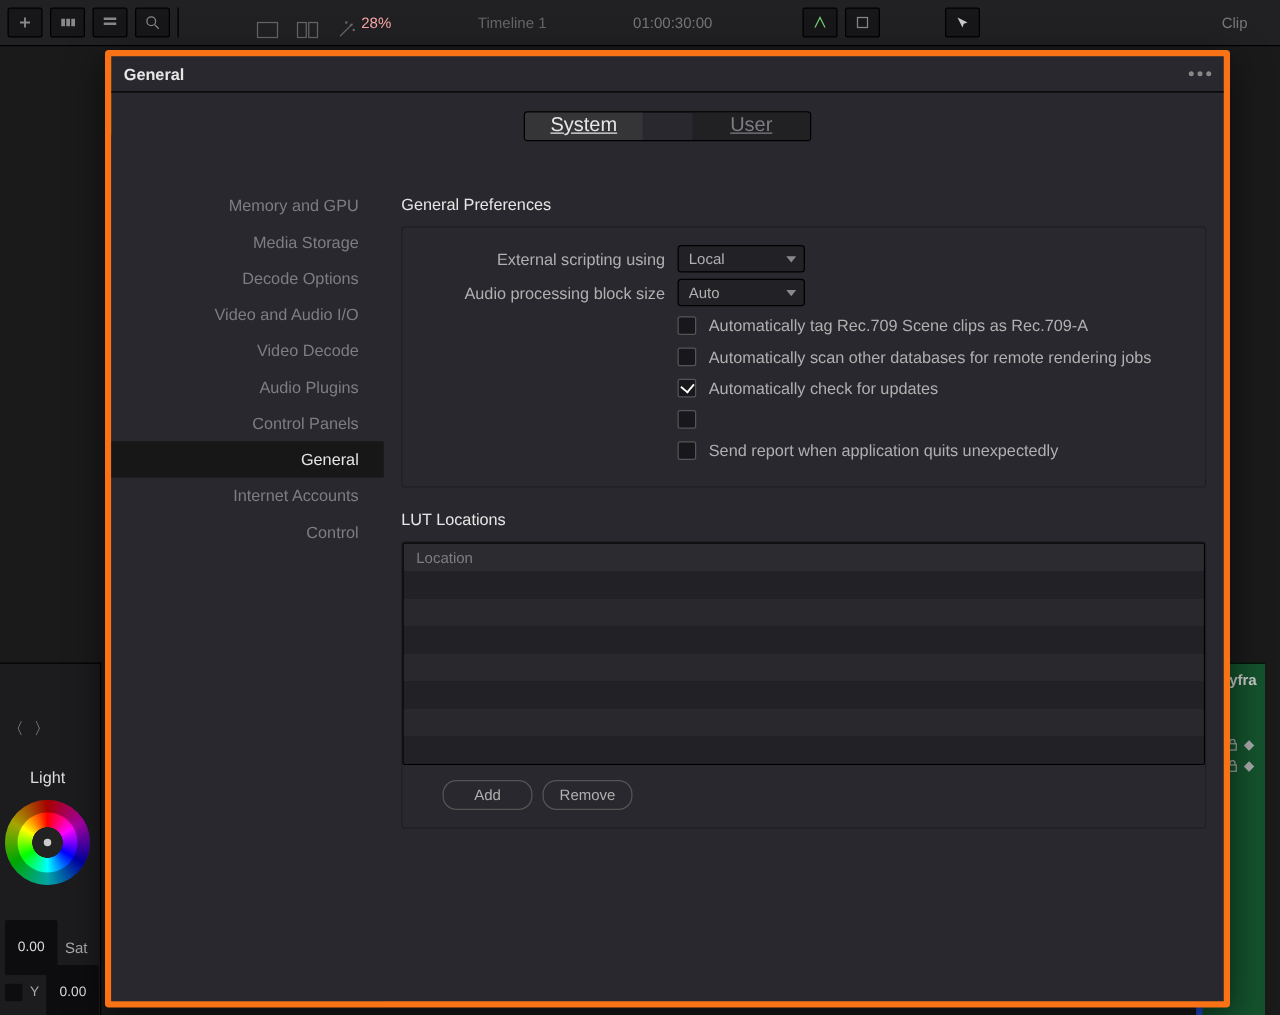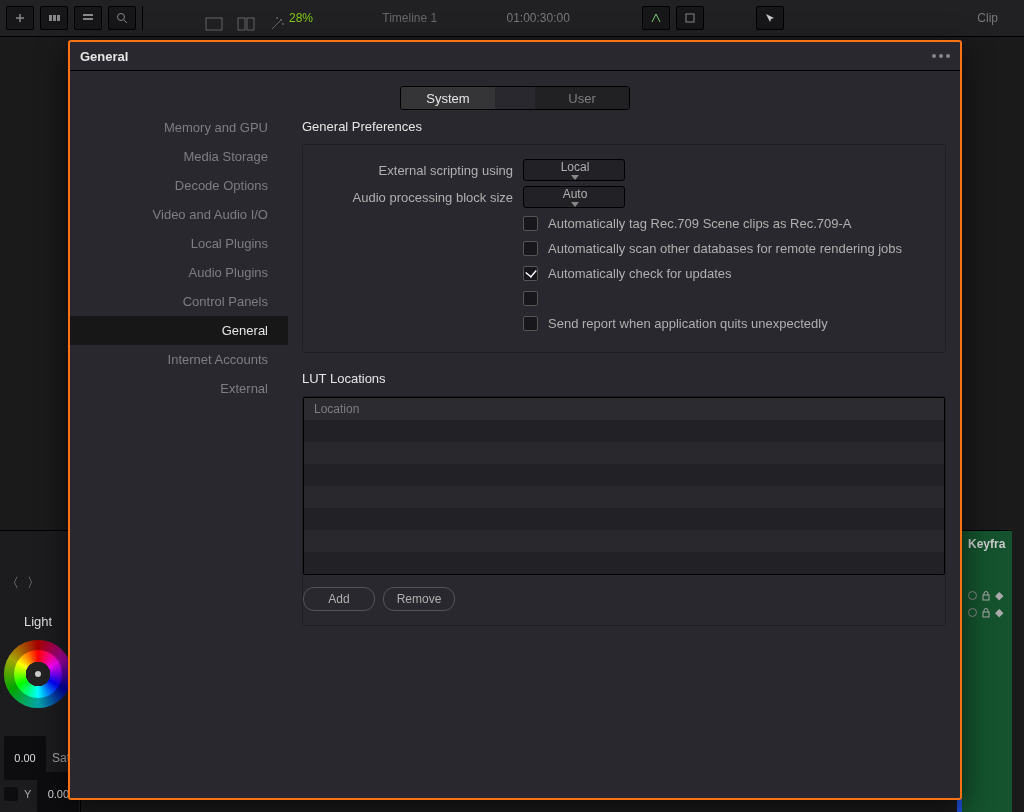--- a/index.html
+++ b/index.html
@@ -73,43 +73,43 @@
     content:''; position:absolute; left:50%; top:50%; width:6px; height:6px;
     background:#ccc; border-radius:50%; transform:translate(-50%,-50%);
   }
   .small-num {
     background:#0d0d0f; color:#ddd; padding:16px 6px; font-size:11px;
     display:inline-block; border-radius:2px; min-width:30px; text-align:center;
   }
 
   
   .dialog {
-    position:absolute; left:68px; top:40px; width:890px; height:756px;
-    background:var(--bg-dialog); border:2px solid #f97316; border-radius:3px;
+    position:absolute; left:84px; top:40px; width:890px; height:756px;
+    background:var(--bg-dialog); border:5px solid #f97316; border-radius:3px;
     box-shadow: 0 8px 30px rgba(0,0,0,.6);
-    display:flex; flex-direction:column;
+    display:flex; flex-direction:column;gap:34px;
   }
   .dialog-titlebar {
     height:28px; display:flex; align-items:center; justify-content:space-between;
     padding:0 10px; border-bottom:1px solid #000;
   }
   .dialog-titlebar .title { color:var(--text-bright); font-weight:600; font-size:13px; }
   .dots { display:flex; gap:3px; }
   .dots span { width:4px; height:4px; background:#888; border-radius:50%; }
 
   .dialog-body { flex:1; display:flex; overflow:hidden; }
 
   .tab-strip {
     position:absolute; top:44px; left:50%; transform:translateX(-50%);
     display:flex; border:1px solid #000; border-radius:3px; overflow:hidden;
     z-index:5;
   }
   .tab {
     width:94px; height:22px; display:flex; align-items:center; justify-content:center;
-    font-size:13px; cursor:pointer;
+    font-size:16px; cursor:pointer;text-decoration:underline;
   }
   .tab.active { background:var(--bg-tab-active); color:var(--text-bright); }
   .tab.inactive { background:var(--bg-tab-inactive); color:var(--text-dim);margin-left:40px; }
 
   .sidebar {
     width:218px; background:var(--bg-sidebar);
     padding-top:42px; display:flex; flex-direction:column;
   }
   .sidebar-item {
     height:29px; display:flex; align-items:center; justify-content:flex-end;
@@ -139,21 +139,20 @@
   .form-label {
     width:194px; text-align:right; padding-right:10px;
     color:var(--text-mid); font-size:13px;
   }
   .dropdown {
     width:86px; height:20px; background:var(--bg-dropdown);
     border:1px solid #000; border-radius:3px;
     display:flex; align-items:center; justify-content:space-between;
     padding:0 6px 0 8px; color:var(--text-mid); font-size:12px;
     cursor:pointer;
-    flex-direction:column;
   }
   .chev { width:0; height:0; border-left:4px solid transparent; border-right:4px solid transparent; border-top:5px solid #888; }
 
   .check-row {
     display:flex; align-items:center; height:25px; padding-left:204px;
     color:var(--text-mid); font-size:13px;
   }
   .checkbox {
     width:13px; height:13px; border:1px solid #555; border-radius:2px;
     margin-right:10px; background:#17171c; flex-shrink:0; position:relative;
@@ -170,21 +169,21 @@
     background:var(--bg-table-row-a);
   }
   .lut-header {
     background:var(--bg-table-header); color:var(--text-dim);
     font-size:12px; padding:4px 10px;
   }
   .lut-row { height:22px; }
   .lut-row:nth-child(odd){ background:var(--bg-table-row-b); }
   .lut-row:nth-child(even){ background:var(--bg-table-row-a); }
 
-  .lut-buttons { display:flex; gap:8px; margin-top:12px; }
+  .lut-buttons { display:flex; gap:8px; margin-top:12px;margin-left:32px; }
   .pill-button {
     min-width:70px; height:22px; border:1px solid #555; border-radius:11px;
     background:transparent; color:var(--text-mid); font-size:12px;
     display:flex; align-items:center; justify-content:center;
     cursor:pointer;
   }
 
   .dialog-footer {
     height:54px; display:flex; align-items:center; justify-content:flex-end;
     gap:14px; padding:0 22px; border-top:1px solid rgba(0,0,0,.25);
@@ -232,21 +231,21 @@
         <rect x="1" y="6" width="10" height="2" fill="#888"></rect>
       </svg>
     </div>
   <div class="ico-btn">
       <svg width="12" height="12">
         <circle cx="5" cy="5" r="3.5" stroke="#888" fill="none"></circle>
         <path d="M8 8l3 3" stroke="#888"></path>
       </svg>
     </div>
   <div class="sep"></div>
-  <span style="margin-left:140px;color:#84cc16">28%</span>
+  <span style="margin-left:140px;color:#fca5a5">28%</span>
   <span class="txt">Timeline 1</span>
   <span style="color:#777">01:00:30:00</span>
   <div style="width:60px"></div>
   <div class="ico-btn">
       <svg width="12" height="12">
         <path d="M2 10l4-8 4 8" stroke="#7c7" fill="none"></path>
       </svg>
     </div>
   <div class="ico-btn">
       <svg width="12" height="12">
@@ -334,26 +333,26 @@
     <div class="tab active">System</div>
     <div class="tab inactive">User</div>
   </div>
 
   <div class="dialog-body">
     <div class="sidebar">
       <div class="sidebar-item">Memory and GPU</div>
       <div class="sidebar-item">Media Storage</div>
       <div class="sidebar-item">Decode Options</div>
       <div class="sidebar-item">Video and Audio I/O</div>
-      <div class="sidebar-item">Local Plugins</div>
+      <div class="sidebar-item">Video Decode</div>
       <div class="sidebar-item">Audio Plugins</div>
       <div class="sidebar-item">Control Panels</div>
       <div class="sidebar-item active">General</div>
       <div class="sidebar-item">Internet Accounts</div>
-      <div class="sidebar-item">External</div>
+      <div class="sidebar-item">Control</div>
     </div>
 
     <div class="content">
 
       <div class="section-title">General Preferences</div>
       <div class="section">
         <div class="section-body">
           <div class="form-row">
             <div class="form-label">External scripting using</div>
             <div class="dropdown">

